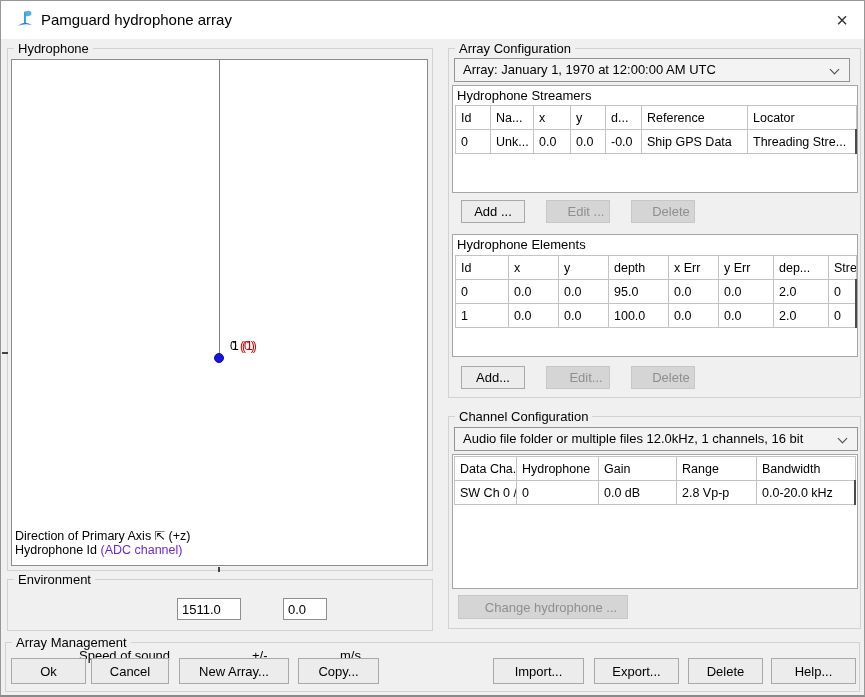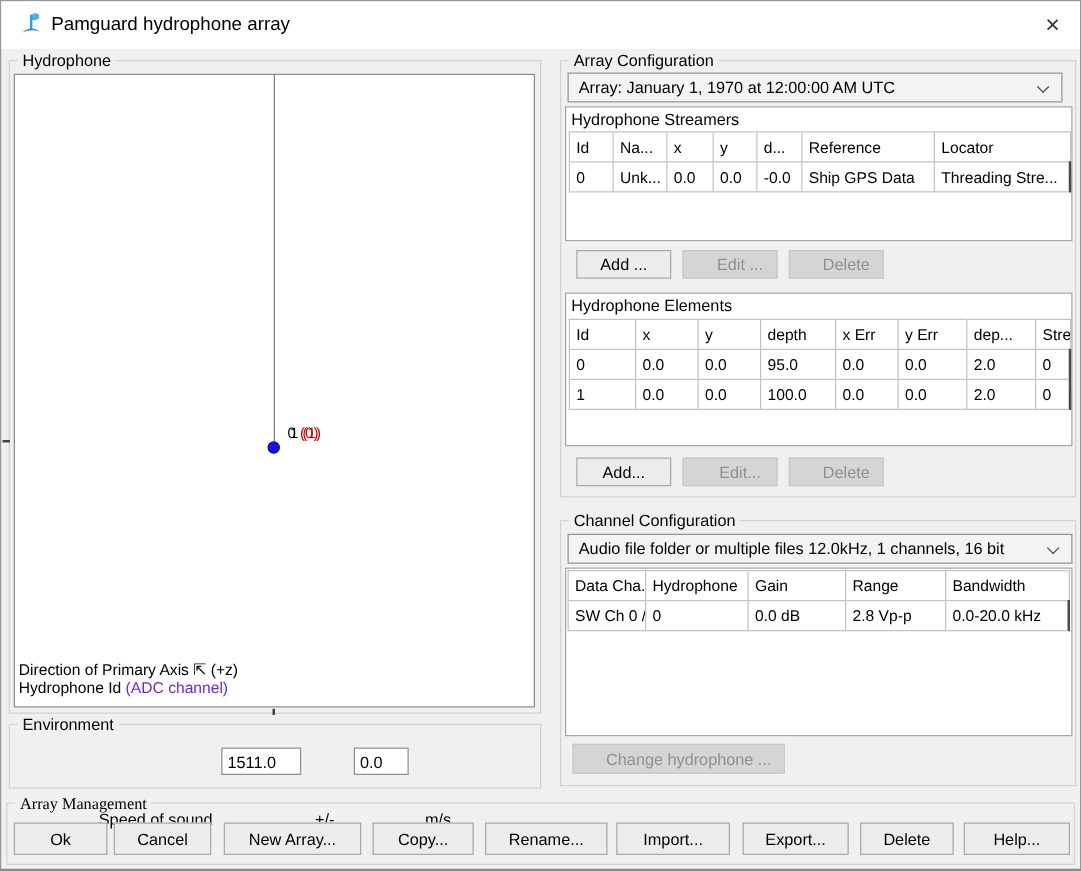--- a/index.html
+++ b/index.html
@@ -16,21 +16,21 @@
     font-size:20px; font-weight:300; color:#333; text-align:center; line-height:28px; cursor:default; }
 
   
   .group { position:absolute; border:1px solid #d2d2d2; }
   .group-label { position:absolute; top:-8px; left:6px; background:#f0f0f0;
     padding:0 4px; font-size:13px; line-height:15px; white-space:nowrap; }
   #grp-hydrophone { left:6px;  top:47px;  width:426px; height:523px; }
   #grp-environment{ left:6px;  top:578px; width:426px; height:52px; }
   #grp-array      { left:447px;top:47px;  width:413px; height:350px; }
   #grp-channel    { left:447px;top:415px; width:413px; height:213px; }
-  #grp-mgmt       { left:4px;  top:641px; width:855px; height:50px;font-family:Liberation Serif, serif; }
+  #grp-mgmt       { left:4px;  top:641px; width:855px; height:50px; }
 
   
   .plot { position:absolute; left:10px; top:58px; width:417px; height:507px;
     background:#fff; border:1px solid #8c8c8c; }
   .plot-vline { position:absolute; left:218px; top:59px; width:1px; height:298px; background:#808080; }
   .hydro-dot { position:absolute; left:213px; top:352px; width:10px; height:10px;
     border-radius:50%; background:#1414dd; border:1px solid #0b0bb0; }
   .marker-label { position:absolute; top:338px; font-size:12px; white-space:nowrap; }
   .marker-label .red { color:#cc0000; }
   #marker-a { left:229px; } #marker-b { left:231px; }
@@ -74,21 +74,21 @@
   #tbl-elements th:nth-child(5){width:50px} #tbl-elements th:nth-child(6){width:55px}
   #tbl-elements th:nth-child(7){width:55px}
   #tbl-channel th:nth-child(1){width:62px} #tbl-channel th:nth-child(2){width:82px}
   #tbl-channel th:nth-child(3){width:78px} #tbl-channel th:nth-child(4){width:80px}
 
   
   .btn { position:absolute; background:#ececec; border:1px solid #a9a9a9; font-size:13px;
     color:#000; text-align:center; display:flex; align-items:center; justify-content:center;
     white-space:nowrap; cursor:default; font-family:inherit; }
   .btn.disabled { background:#d5d5d5; border:1px solid #c7c7c7; color:#8f8f8f;padding-left:16px; }
-  .small-btn { height:23px; width:76px; }
+  .small-btn { height:23px; width:64px; }
   #btn-str-add{left:460px;top:199px} #btn-str-edit{left:545px;top:199px} #btn-str-del{left:630px;top:199px}
   #btn-el-add{left:460px;top:365px}  #btn-el-edit{left:545px;top:365px}  #btn-el-del{left:630px;top:365px}
   #btn-change { left:457px; top:594px; width:170px; height:24px; }
   .mgmt-btn { top:657px; height:26px; }
   #btn-ok{left:10px;width:75px} #btn-cancel{left:90px;width:78px} #btn-newarray{left:178px;width:110px}
   #btn-copy{left:297px;width:81px} #btn-rename{left:387px;width:98px} #btn-import{left:492px;width:91px}
   #btn-export{left:593px;width:85px} #btn-delete{left:687px;width:75px} #btn-help{left:770px;width:85px}
 
   
   .env-label { position:absolute; font-size:13px;margin-top:44px; }
@@ -259,19 +259,18 @@
           </tr>
         </tbody>
       </table>
   </div>
   <button class="btn disabled" id="btn-change">Change hydrophone ...</button>
 
   <button class="btn mgmt-btn" id="btn-ok">Ok</button>
   <button class="btn mgmt-btn" id="btn-cancel">Cancel</button>
   <button class="btn mgmt-btn" id="btn-newarray">New Array...</button>
   <button class="btn mgmt-btn" id="btn-copy">Copy...</button>
-  <button class="btn mgmt-btn" id="btn-rename">Rename...</button>
   <button class="btn mgmt-btn" id="btn-import">Import...</button>
   <button class="btn mgmt-btn" id="btn-export">Export...</button>
   <button class="btn mgmt-btn" id="btn-delete">Delete</button>
   <button class="btn mgmt-btn" id="btn-help">Help...</button>
 
 </div>
 
 </body></html>

